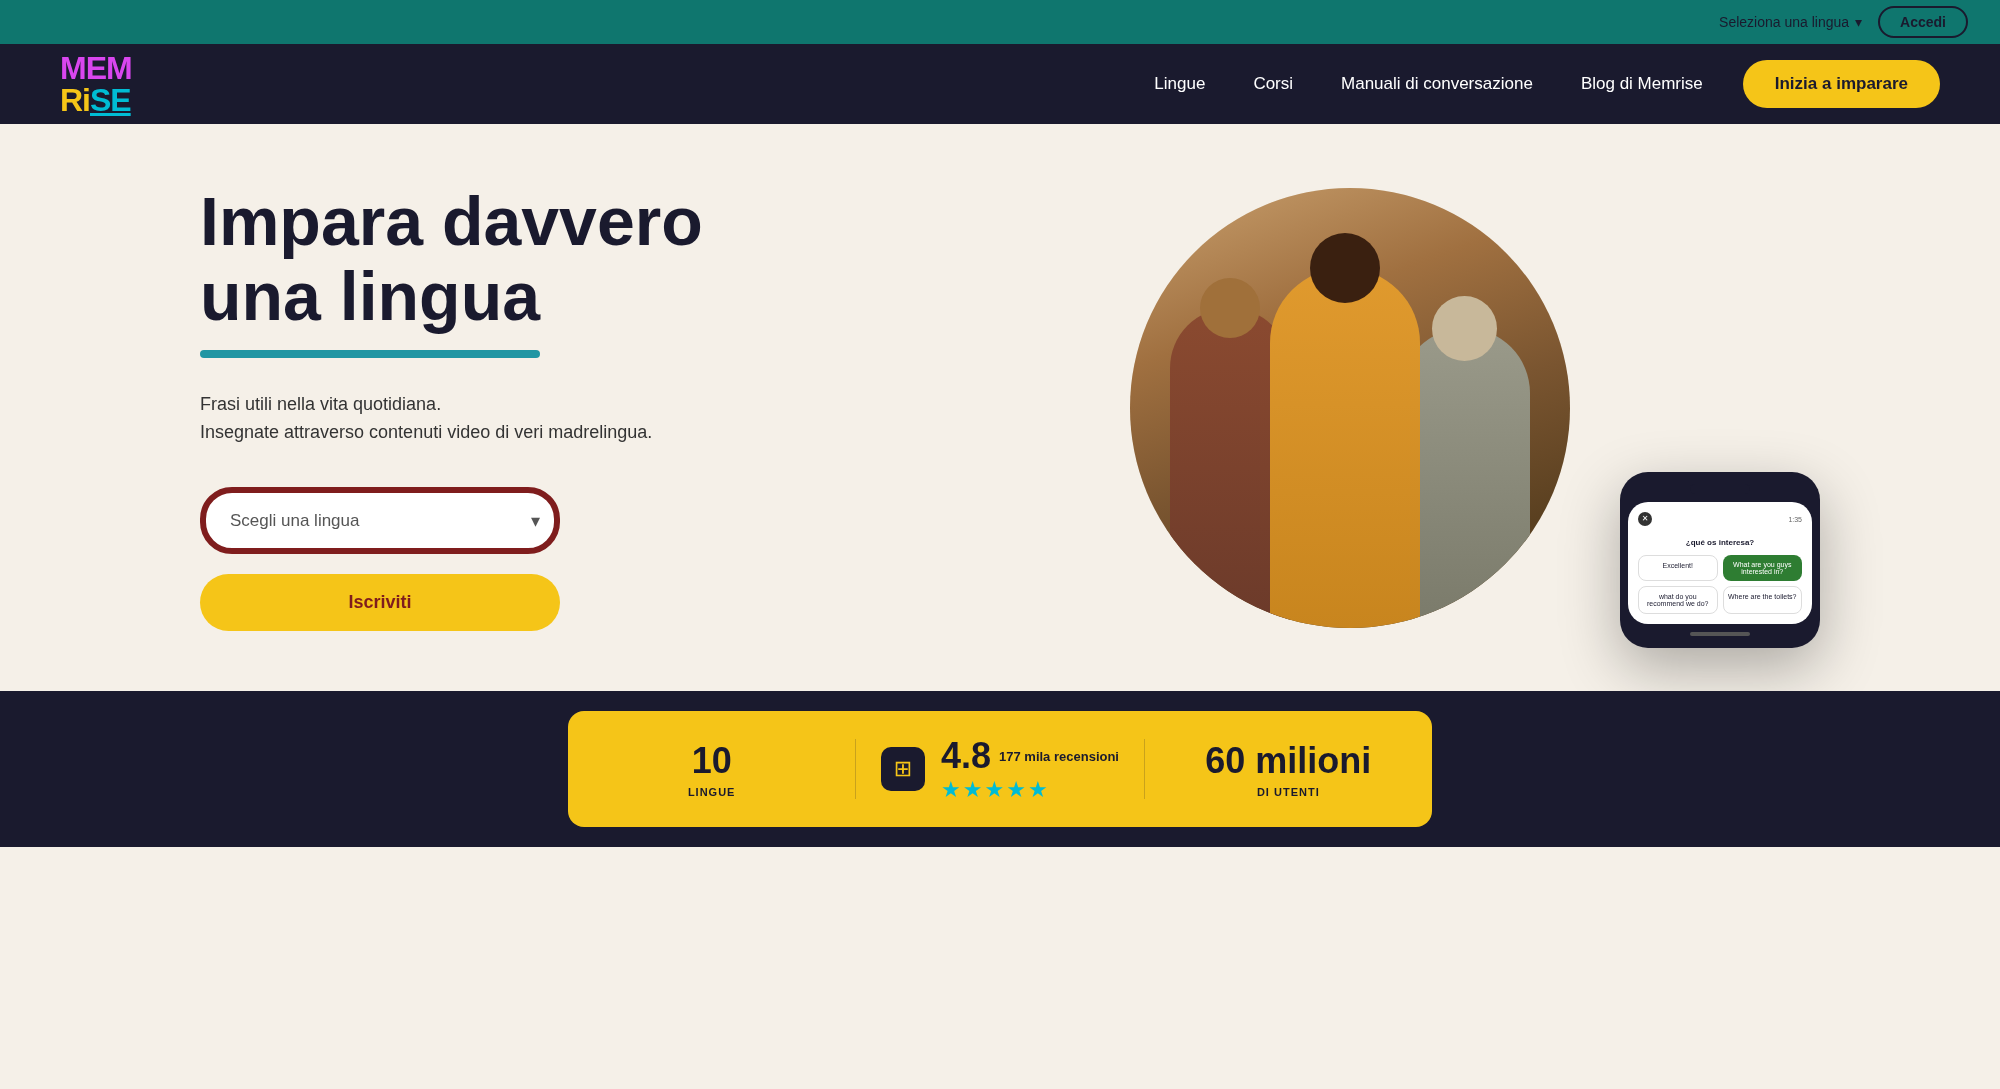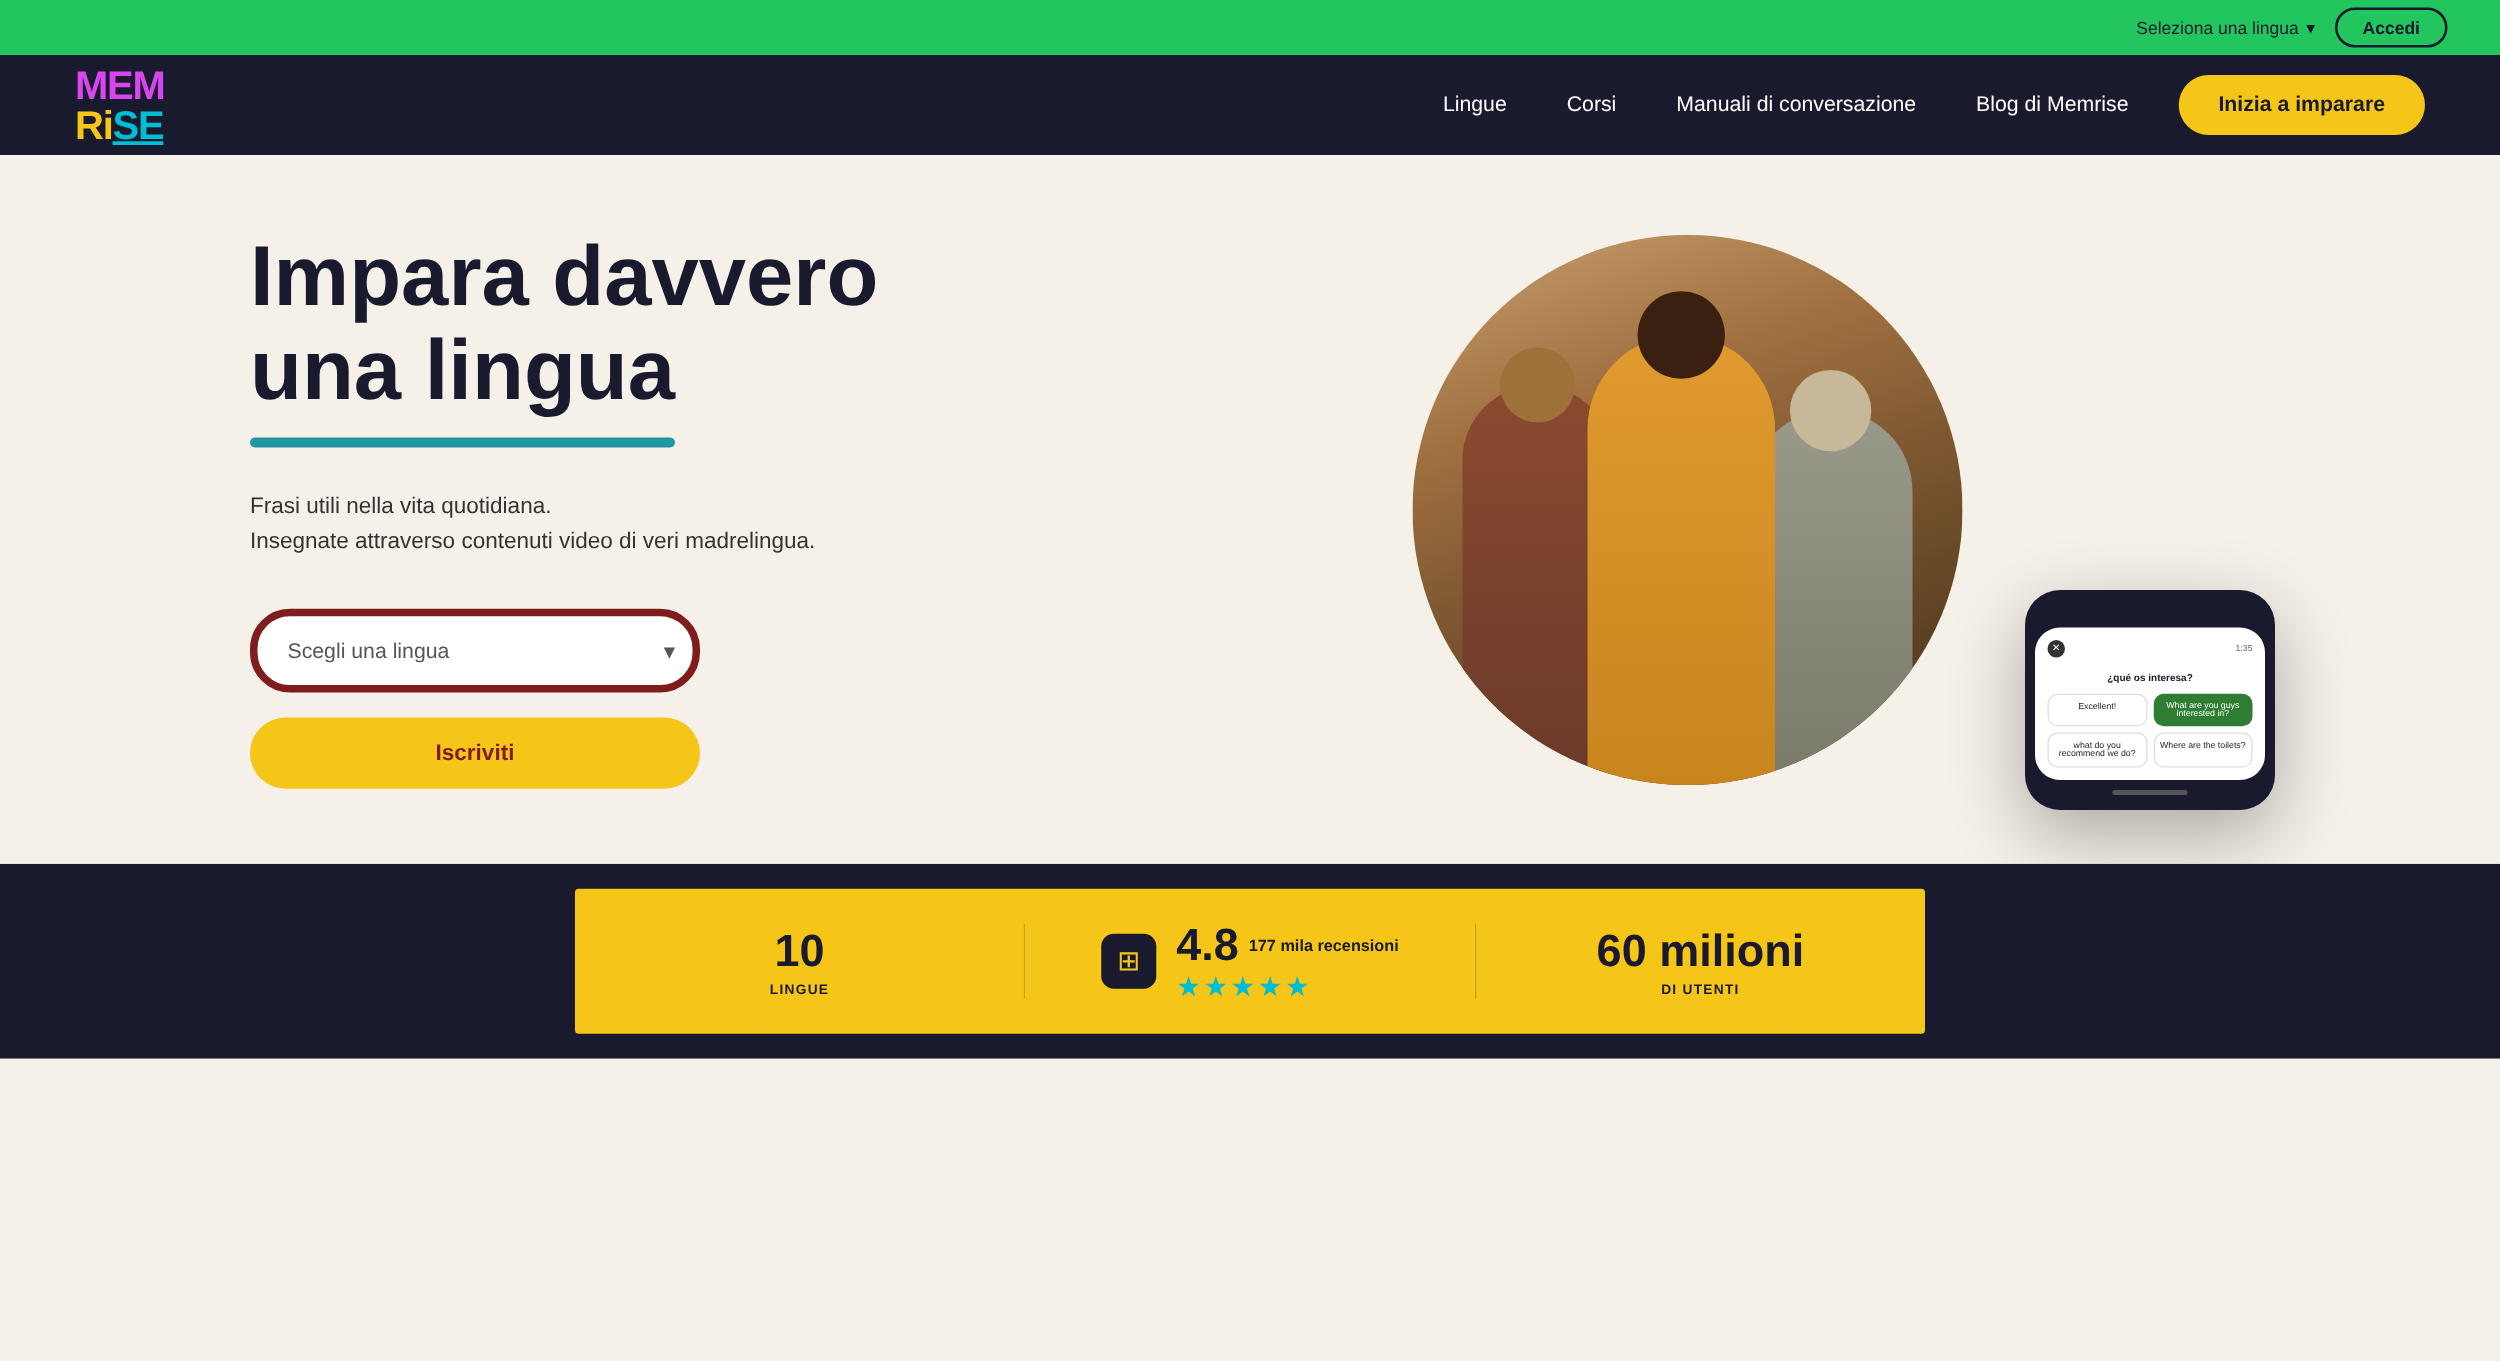--- a/index.html
+++ b/index.html
@@ -1,25 +1,25 @@
 <!DOCTYPE html>
 <html><head>
   <meta charset="utf-8">
   <style>
     * { margin: 0; padding: 0; box-sizing: border-box; }
     body { font-family: 'Helvetica Neue', Arial, sans-serif; background: #f5f0e8; overflow-x: hidden; }
 
     
     .top-bar {
-      background: #22c55e;
+      background: #0f766e;
       height: 44px;
       display: flex;
       align-items: center;
       justify-content: flex-end;
-      padding: 0 42px;
+      padding: 0 32px;
       gap: 16px;
     }
     .top-bar-lang {
       display: flex; align-items: center; gap: 6px;
       font-size: 14px; color: #1a1a2e; font-weight: 500; cursor: pointer;
     }
     .top-bar-login {
       border: 2px solid #1a1a2e;
       background: transparent;
       padding: 6px 20px;
@@ -218,22 +218,22 @@
 
     
     .stats-bar {
       background: #1a1a2e;
       padding: 20px 0;
       display: flex;
       justify-content: center;
     }
     .stats-inner {
       background: #f5c518;
-      border-radius: 3px;
-      width: 1080px;
+      border-radius: 16px;
+      width: 864px;
       max-width: 90vw;
       display: flex;
       align-items: center;
       padding: 24px 0;
     }
     .stat-item {
       flex: 1;
       text-align: center;
       display: flex;
       flex-direction: column;

